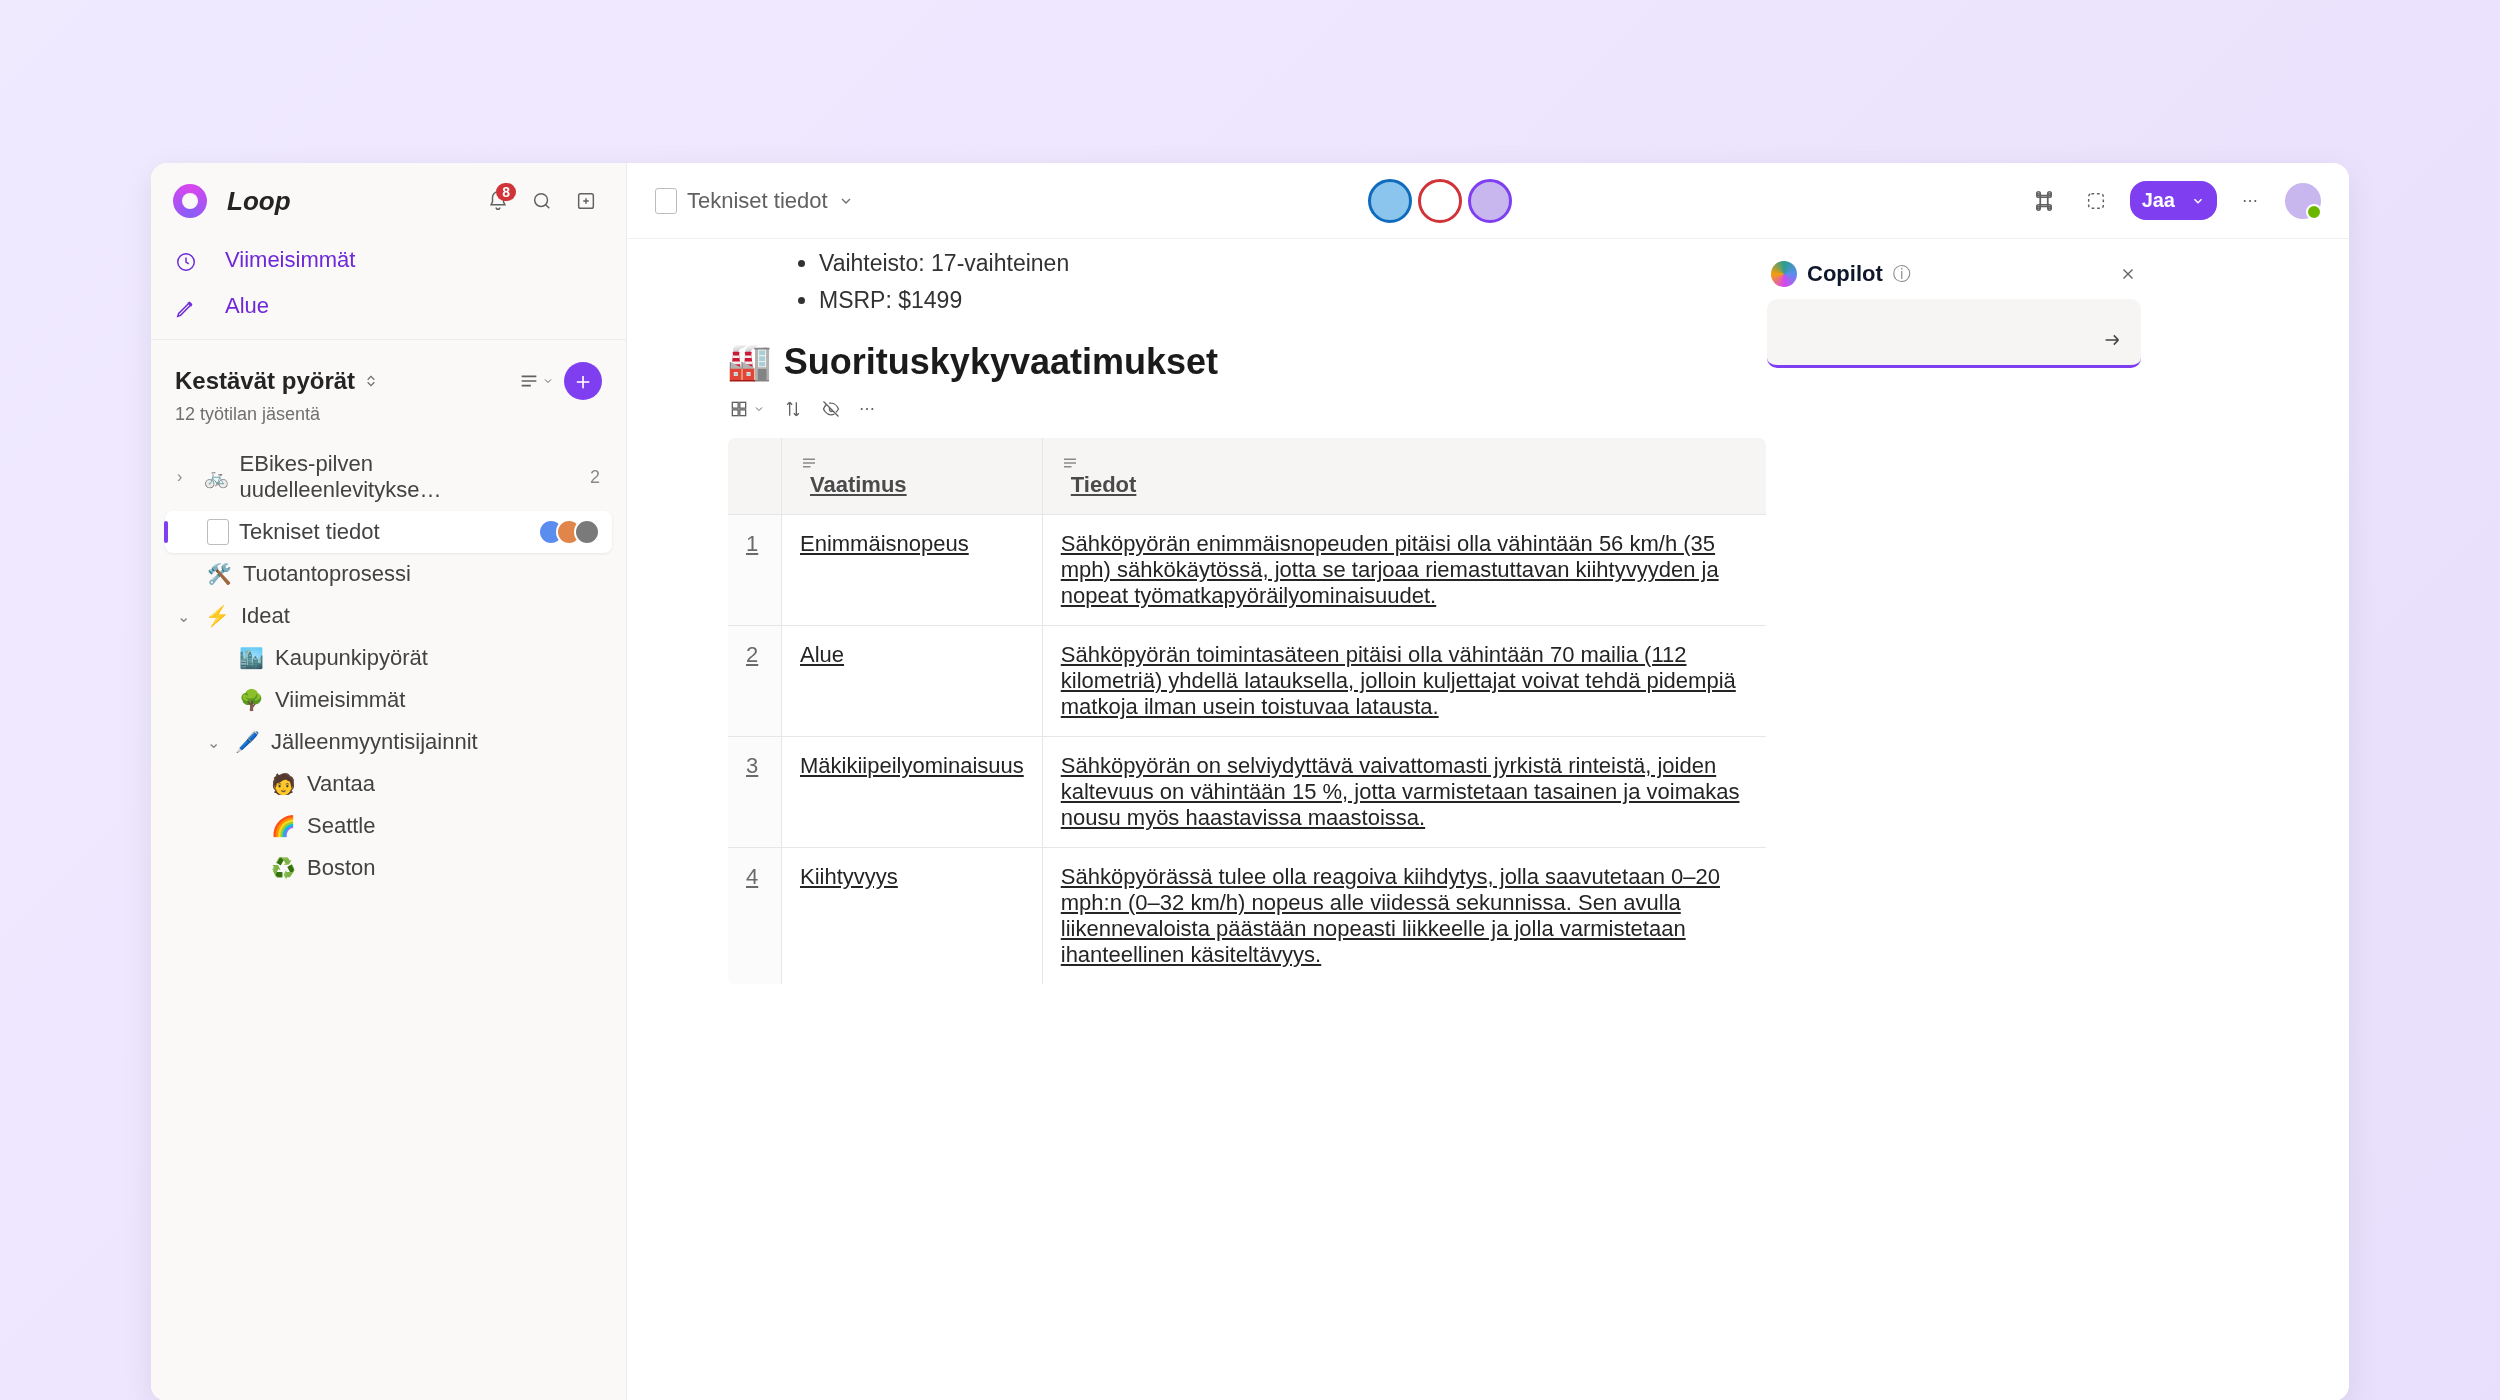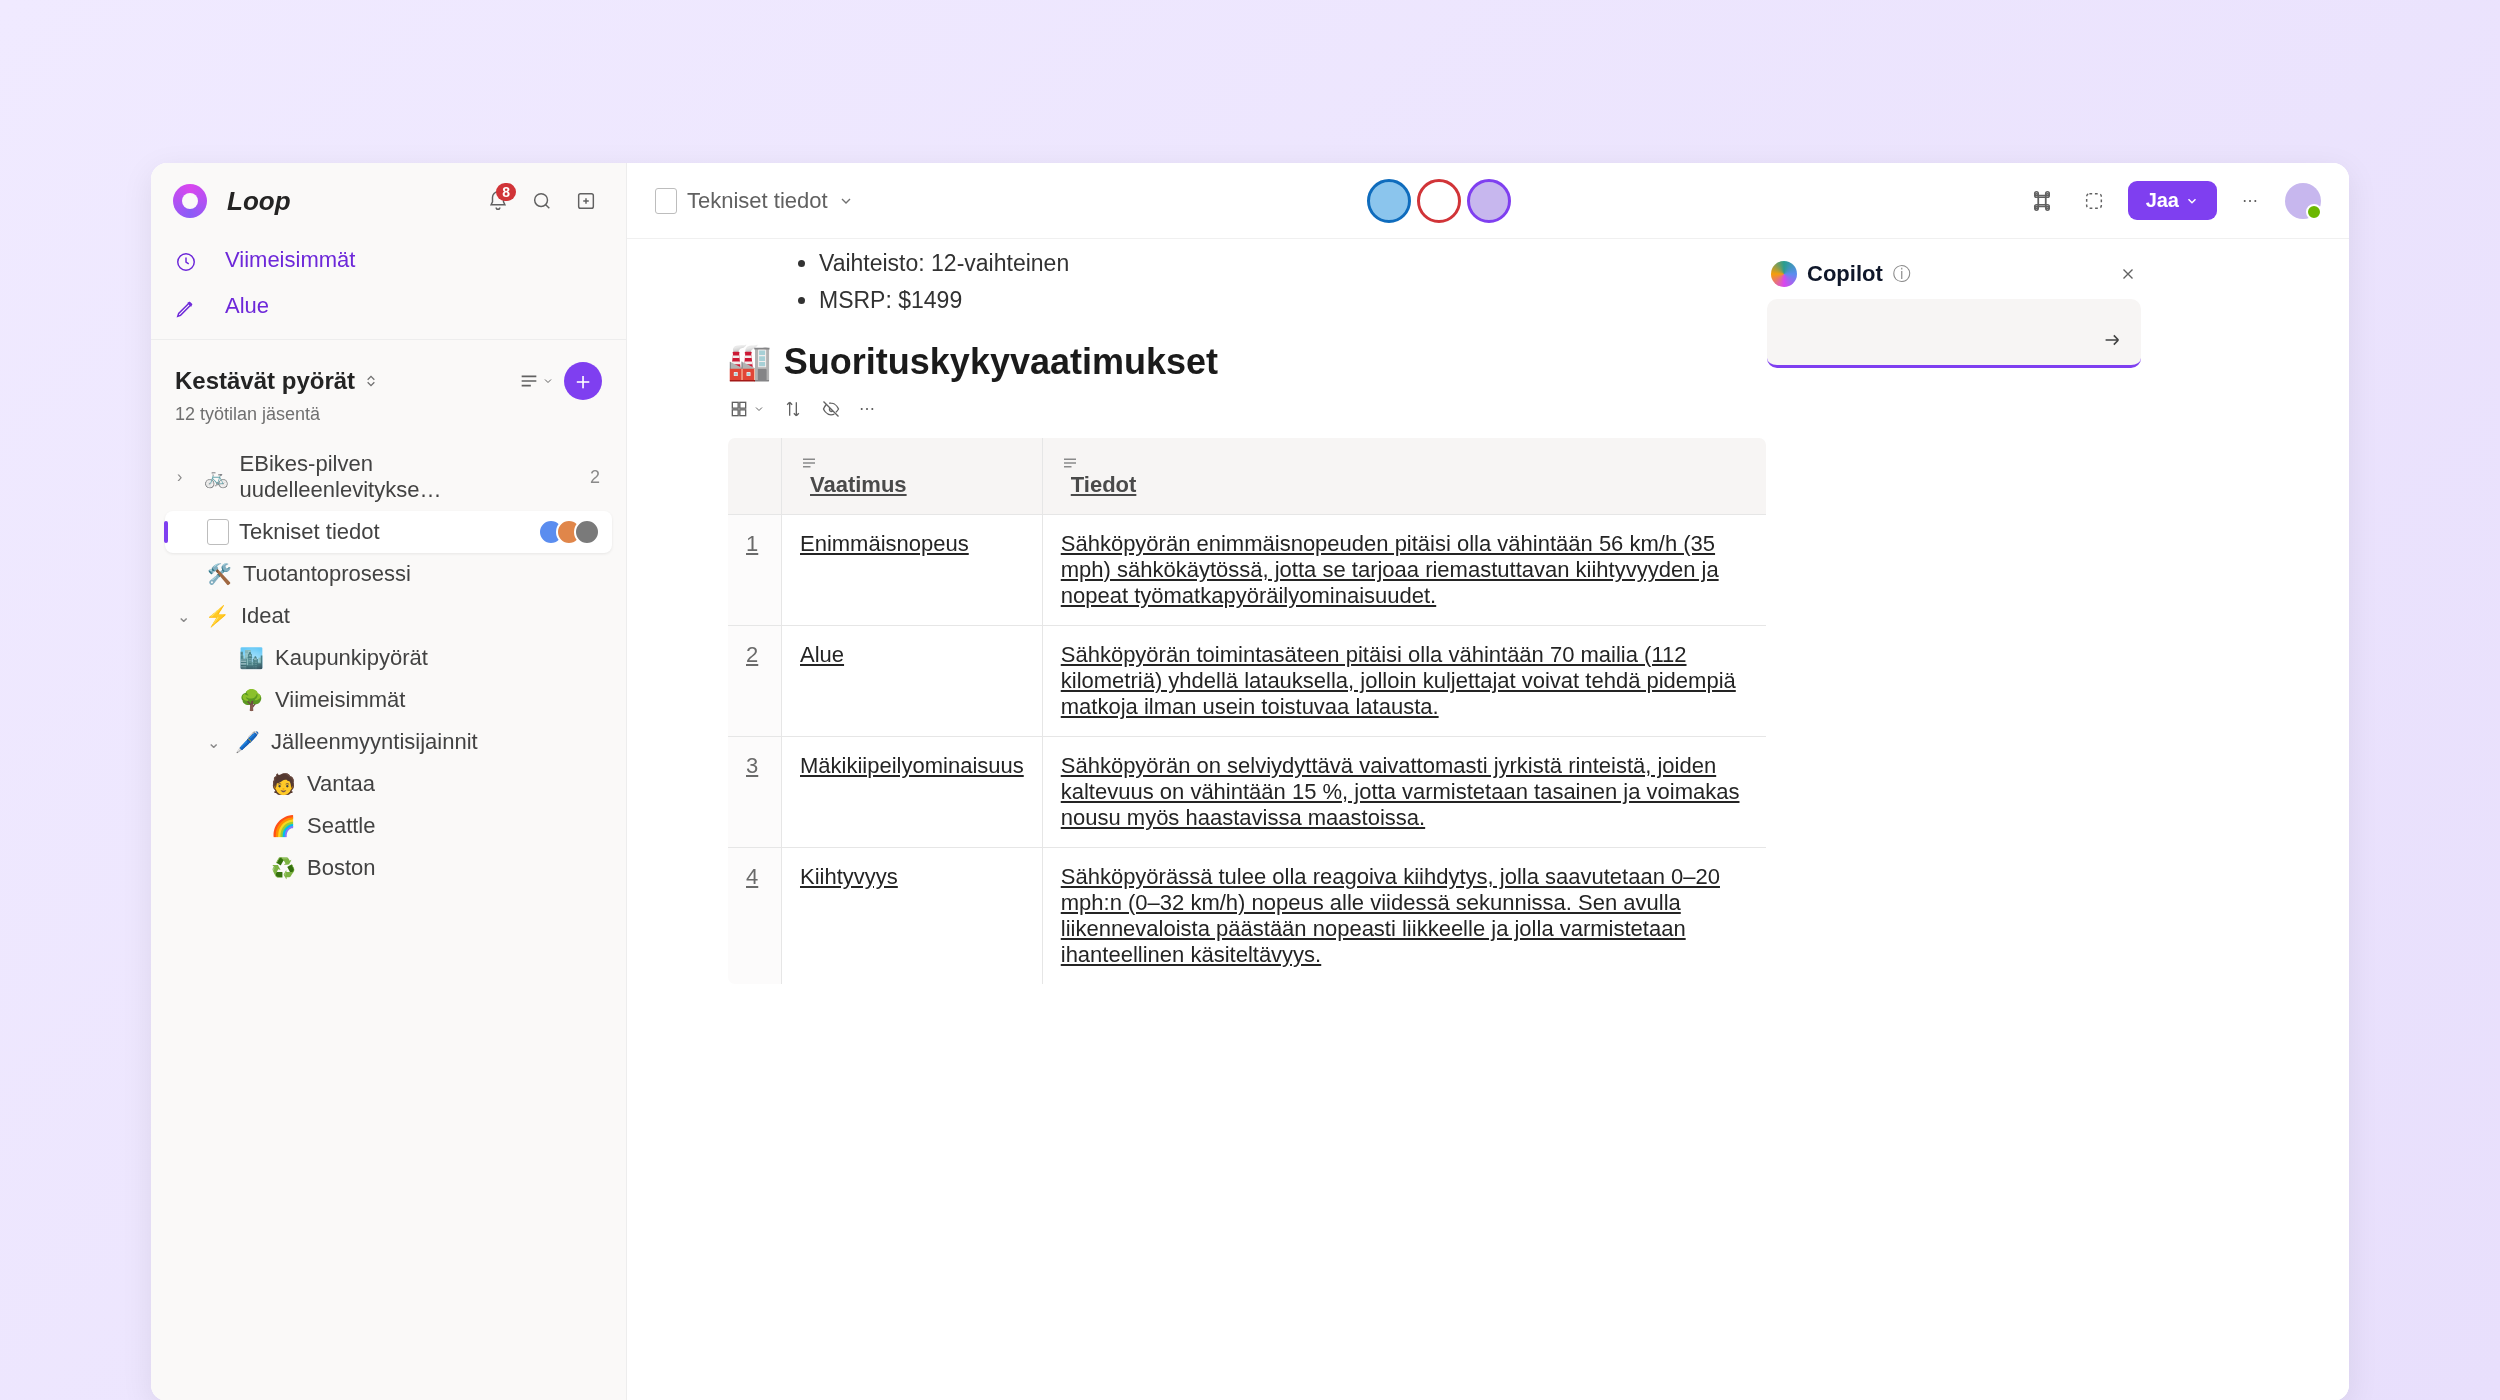--- a/index.html
+++ b/index.html
@@ -119,22 +119,22 @@
   .presence{display:flex;gap:6px;}
   .presence .av{
     width:44px;height:44px;border-radius:50%;border:3px solid;position:relative;
     background:#ddd;
   }
   .av.a1{border-color:#0f6cbd;background:#8bc5ed;}
   .av.a2{border-color:#d13438;background:#fff;}
   .av.a3{border-color:#7f3ff0;background:#c7b7ee;}
   .toolbar-right{display:flex;align-items:center;gap:16px;}
   .share-btn{
-    background:#7f3ff0;color:#fff;border:none;border-radius:9px;
-    padding:8px 18px;font-size:20px;font-weight:600;display:flex;align-items:center;gap:6px;
+    background:#7f3ff0;color:#fff;border:none;border-radius:16px;
+    padding:8px 12px;font-size:20px;font-weight:600;display:flex;align-items:center;gap:16px;
     cursor:pointer;
   }
   .profile-pic{
     width:36px;height:36px;border-radius:50%;background:#c7b7ee;position:relative;
   }
   .profile-pic::after{
     content:"";position:absolute;right:-1px;bottom:-1px;width:12px;height:12px;
     background:#6bb700;border:2px solid #fff;border-radius:50%;
   }
   
@@ -353,21 +353,21 @@
         <div class="iconbtn">
           <span class="dots">⋯</span>
         </div>
         <span class="profile-pic"></span>
       </div>
     </div>
 
     <div class="document">
       <div class="doc-inner">
         <ul class="bullets">
-          <li>Vaihteisto: 12-vaihteinen</li>
+          <li>Vaihteisto: 17-vaihteinen</li>
           <li>MSRP: $1499</li>
         </ul>
 
         <h2 class="h2">
           <span>🏭</span>
           <span>Suorituskykyvaatimukset</span>
         </h2>
 
         <div class="table-tools">
           <div class="tbtn">

